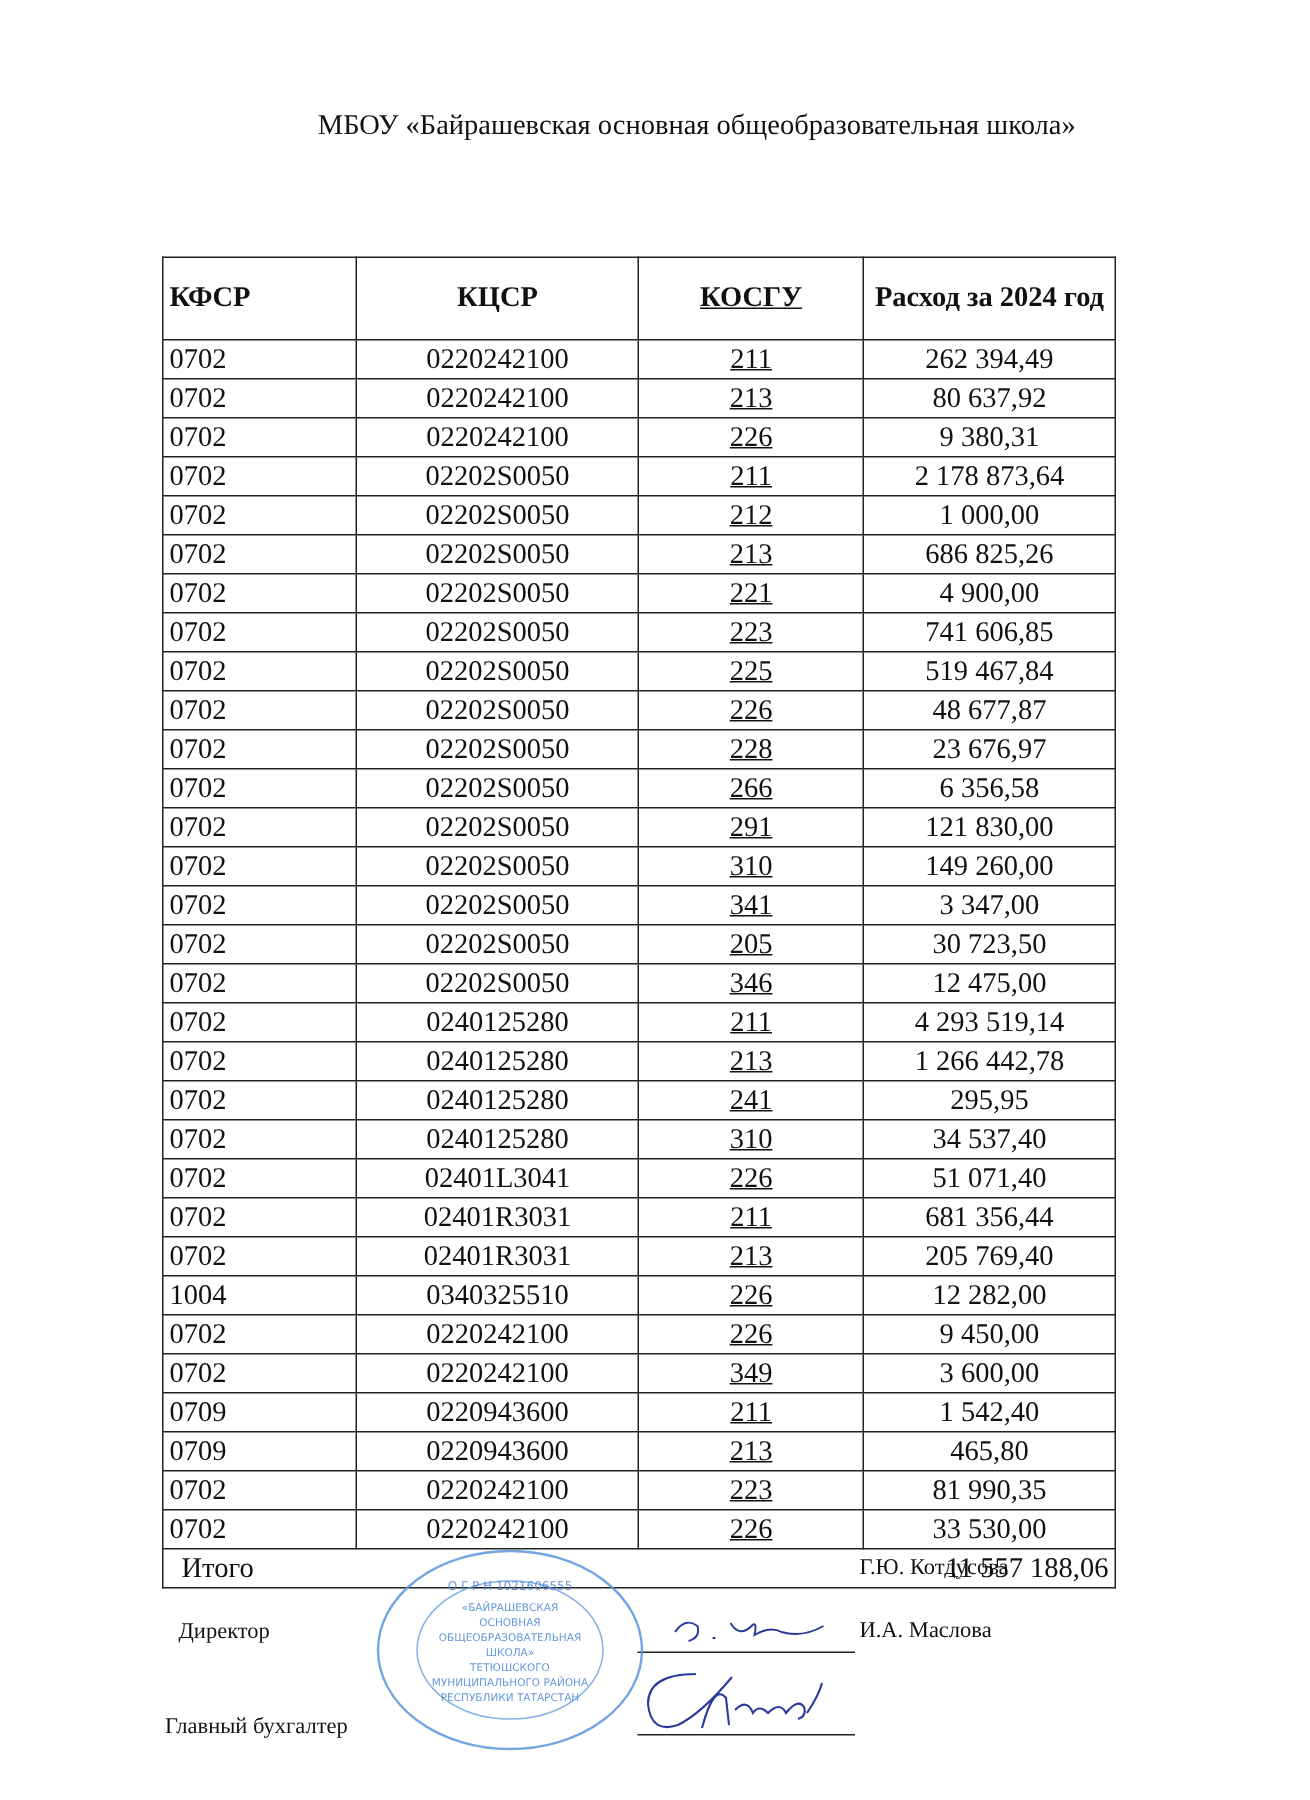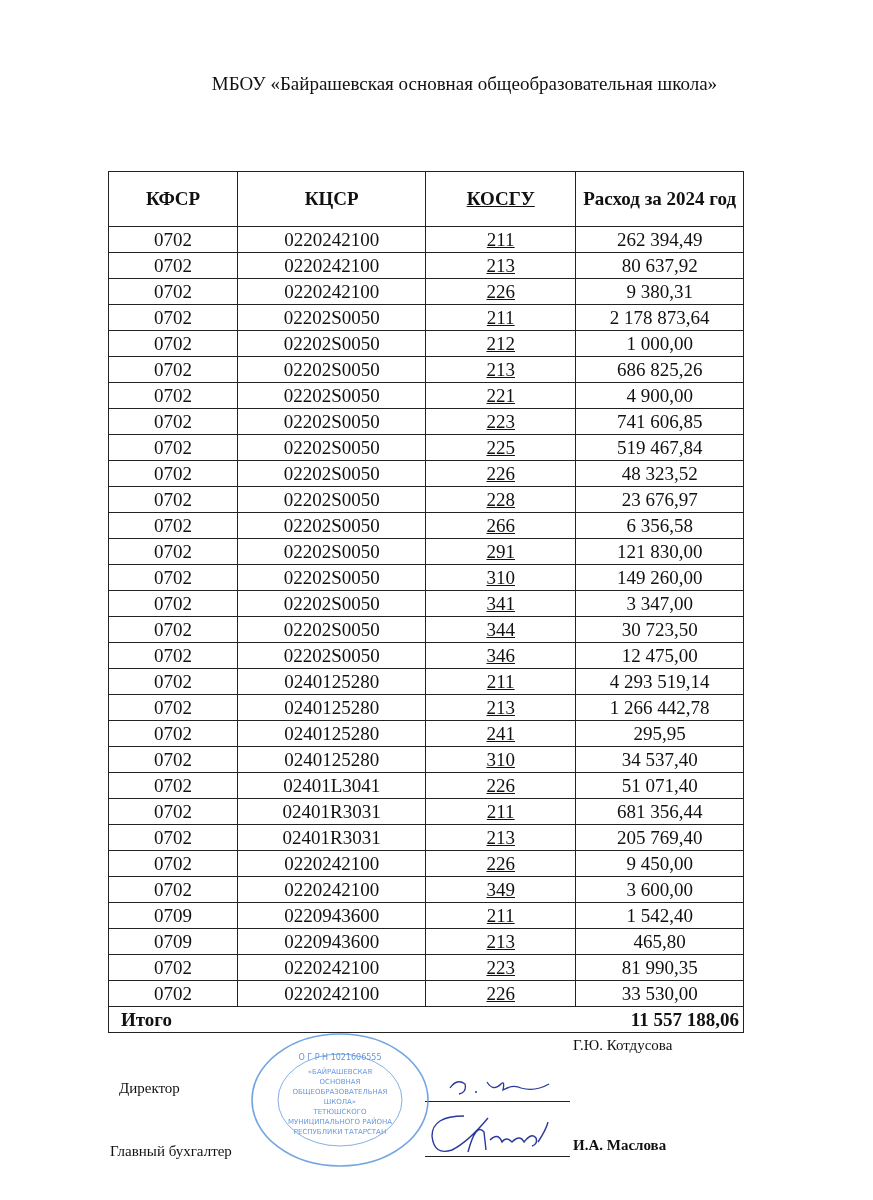--- a/index.html
+++ b/index.html
@@ -15,25 +15,25 @@
     position: absolute; left: 108px; top: 171px;
     border-collapse: collapse; width: 636px;
     font-size: 19px;
   }
   table.report td, table.report th {
     border: 1.5px solid #222; padding: 0 4px; height: 25px; line-height: 25px;
   }
   table.report th {
     font-weight: bold; height: 54px; line-height: 22px; font-size: 19px;
   }
-  .c1 { width: 121px; text-align: center; }
+  .c1 { width: 121px; text-align: left; }
   .c2 { width: 180px; text-align: center; }
   .c3 { width: 142px; text-align: center; text-decoration: underline; }
   .c4 { width: 160px; text-align: center; }
-  tr.total td { font-weight: bold; height: 24px; margin-left: 28px; }
+  tr.total td { font-weight: normal; height: 24px; margin-left: 28px; }
   tr.total td.lbl { text-align: left; padding-left: 12px; border-right: none; }
   tr.total td.mid { border-left: none; border-right: none; }
   tr.total td.amt { border-left: none; text-align: right; }
   .sig-label { position: absolute; font-size: 15px; text-align: center; }
   .sig-line { position: absolute; border-bottom: 1px solid #222; height: 1px; }
   .sig-name { position: absolute; font-size: 15px; }
   .stamp { position: absolute; left: 245px; top: 1030px; width: 190px; height: 140px; }
   .signature { position: absolute; }
 </style>
 </head>
@@ -104,21 +104,21 @@
       <tr>
         <td class="c1">0702</td>
         <td class="c2">02202S0050</td>
         <td class="c3">225</td>
         <td class="c4">519 467,84</td>
       </tr>
       <tr>
         <td class="c1">0702</td>
         <td class="c2">02202S0050</td>
         <td class="c3">226</td>
-        <td class="c4">48 323,52</td>
+        <td class="c4">48 677,87</td>
       </tr>
       <tr>
         <td class="c1">0702</td>
         <td class="c2">02202S0050</td>
         <td class="c3">228</td>
         <td class="c4">23 676,97</td>
       </tr>
       <tr>
         <td class="c1">0702</td>
         <td class="c2">02202S0050</td>
@@ -139,21 +139,21 @@
       </tr>
       <tr>
         <td class="c1">0702</td>
         <td class="c2">02202S0050</td>
         <td class="c3">341</td>
         <td class="c4">3 347,00</td>
       </tr>
       <tr>
         <td class="c1">0702</td>
         <td class="c2">02202S0050</td>
-        <td class="c3">344</td>
+        <td class="c3">205</td>
         <td class="c4">30 723,50</td>
       </tr>
       <tr>
         <td class="c1">0702</td>
         <td class="c2">02202S0050</td>
         <td class="c3">346</td>
         <td class="c4">12 475,00</td>
       </tr>
       <tr>
         <td class="c1">0702</td>
@@ -189,20 +189,26 @@
         <td class="c1">0702</td>
         <td class="c2">02401R3031</td>
         <td class="c3">211</td>
         <td class="c4">681 356,44</td>
       </tr>
       <tr>
         <td class="c1">0702</td>
         <td class="c2">02401R3031</td>
         <td class="c3">213</td>
         <td class="c4">205 769,40</td>
+      </tr>
+      <tr>
+        <td class="c1">1004</td>
+        <td class="c2">0340325510</td>
+        <td class="c3">226</td>
+        <td class="c4">12 282,00</td>
       </tr>
       <tr>
         <td class="c1">0702</td>
         <td class="c2">0220242100</td>
         <td class="c3">226</td>
         <td class="c4">9 450,00</td>
       </tr>
       <tr>
         <td class="c1">0702</td>
         <td class="c2">0220242100</td>
@@ -249,21 +255,21 @@
 <svg class="signature" style="left:445px;top:1070px;" width="110" height="30">
   <path d="M5 18 Q12 8 20 14 Q22 22 14 24 M30 22 L32 22 M42 12 Q48 22 56 14 Q60 10 58 20 Q68 14 76 18 Q90 22 104 14" stroke="#2a3a9a" stroke-width="1.3" fill="none"></path>
 </svg>
 <div class="sig-name" style="left:573px;top:1037px;">Г.Ю. Котдусова</div>
 
 <div class="sig-label" style="left:110px;top:1143px;">Главный бухгалтер</div>
 <div class="sig-line" style="left:425px;top:1155px;width:145px;"></div>
 <svg class="signature" style="left:428px;top:1112px;" width="140" height="48">
   <path d="M36 4 Q4 4 4 24 Q6 44 24 38 Q40 30 60 6 M40 40 Q48 10 56 20 L58 38 M62 28 Q70 20 74 30 Q78 24 84 30 Q92 22 96 30 Q104 20 108 26 Q110 32 104 34 M110 30 Q118 18 120 10" stroke="#2a3a9a" stroke-width="1.4" fill="none"></path>
 </svg>
-<div class="sig-name" style="left:573px;top:1137px;font-weight:bold;">И.А. Маслова</div>
+<div class="sig-name" style="left:573px;top:1079px;">И.А. Маслова</div>
 
 <svg class="stamp" viewBox="0 0 190 140">
   <ellipse cx="95" cy="70" rx="88" ry="66" fill="none" stroke="#5a95dc" stroke-width="1.6" opacity="0.85"></ellipse>
   <ellipse cx="95" cy="70" rx="62" ry="46" fill="none" stroke="#5a95dc" stroke-width="1" opacity="0.75"></ellipse>
   <g id="stamp-lines" fill="#4a86d4" font-family="DejaVu Sans, sans-serif" font-size="7" text-anchor="middle" opacity="0.85">
       <text x="95" y="44">«БАЙРАШЕВСКАЯ</text>
       <text x="95" y="54">ОСНОВНАЯ</text>
       <text x="95" y="64">ОБЩЕОБРАЗОВАТЕЛЬНАЯ</text>
       <text x="95" y="74">ШКОЛА»</text>
       <text x="95" y="84">ТЕТЮШСКОГО</text>

